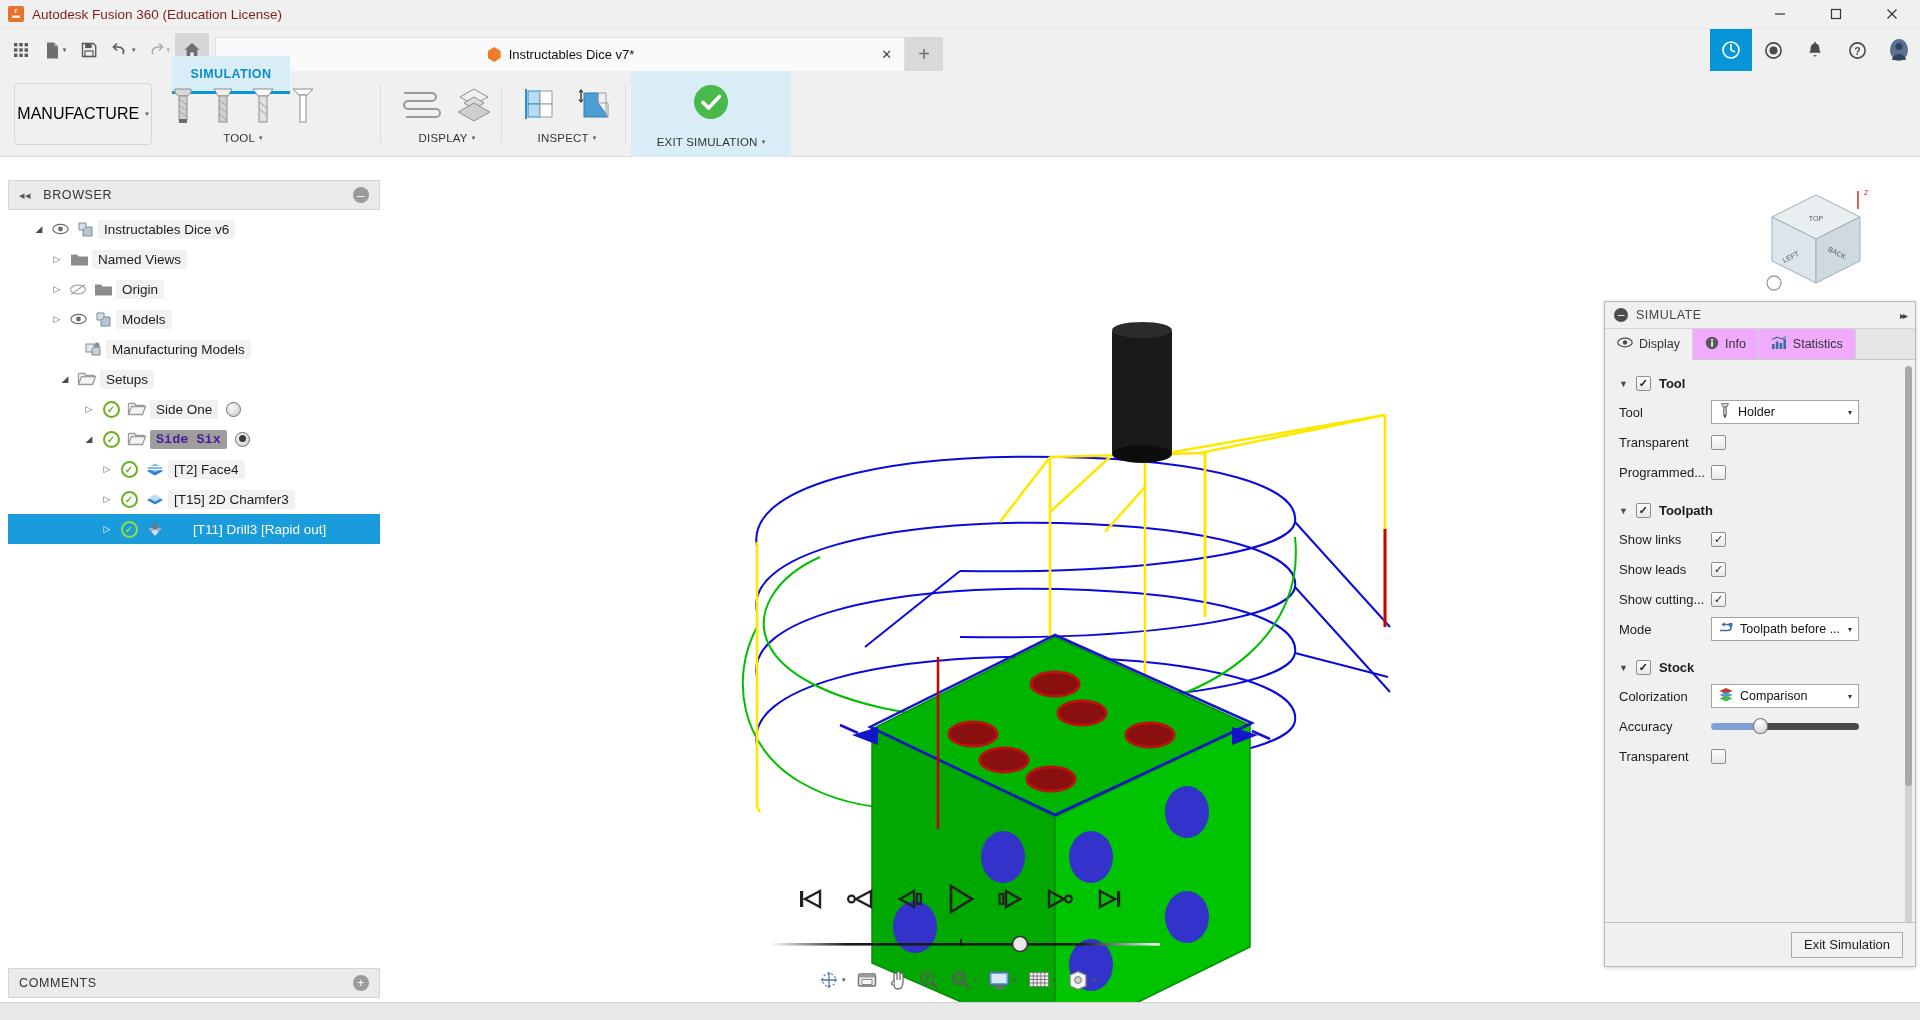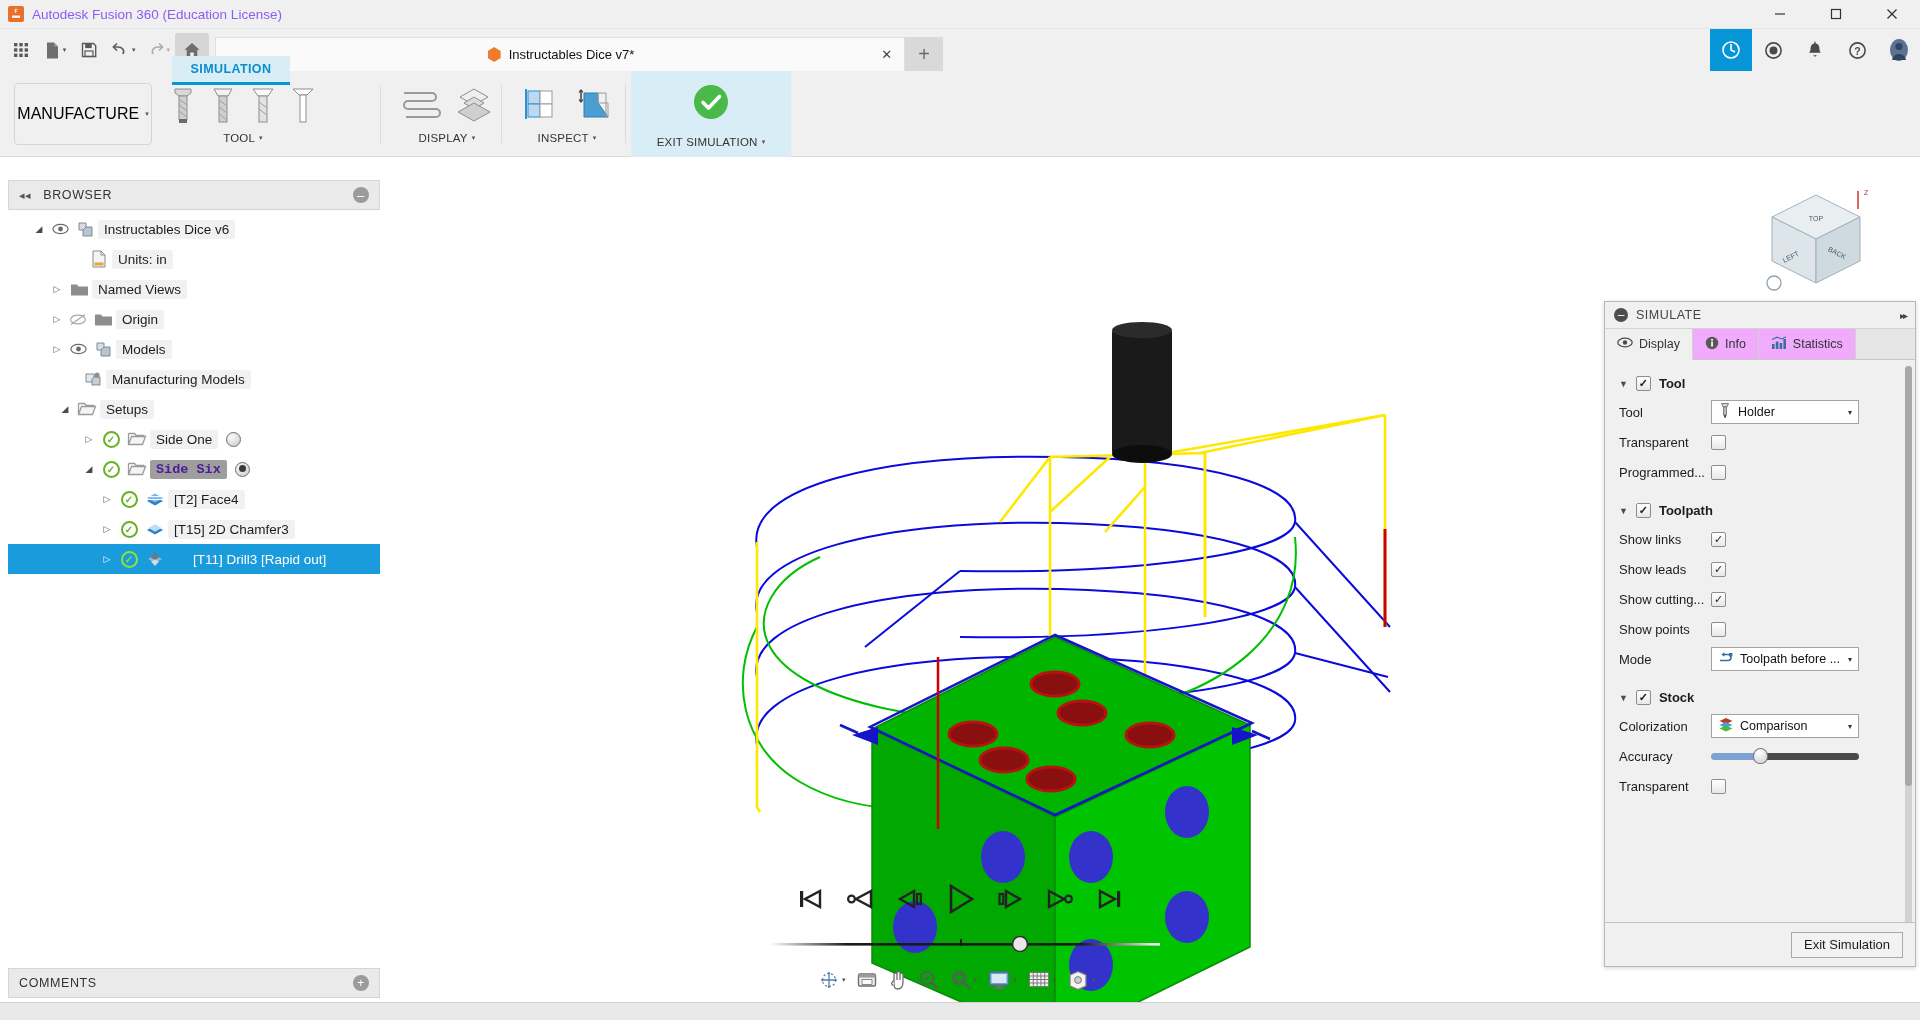--- a/index.html
+++ b/index.html
@@ -16,21 +16,21 @@
     position: absolute; top: 0; left: 0; width: 1920px; height: 29px;
     background: #f0f0f0; display: flex; align-items: center;
     border-bottom: 1px solid #e4e4e4;
   }
   .titlebar .app-icon {
     width: 16px; height: 16px; margin-left: 8px; margin-right: 8px;
     background: #e8702a; border-radius: 2px; position: relative;
     display: flex; align-items: center; justify-content: center;
     color: #fff; font-size: 9px; font-weight: bold;
   }
-  .titlebar .app-title { font-size: 13.5px; color: #8b5cf6; }
+  .titlebar .app-title { font-size: 13.5px; color: #7f1d1d; }
   .winbtns { margin-left: auto; display: flex; height: 29px; }
   .winbtn {
     width: 56px; height: 29px; display: flex; align-items: center;
     justify-content: center; color: #333; font-size: 15px;
   }
 
   
   .qatbar {
     position: absolute; top: 29px; left: 0; width: 1920px; height: 42px;
     background: #f0f0f0; display: flex; align-items: center;
@@ -72,21 +72,21 @@
   .ribbon {
     position: absolute; top: 71px; left: 0; width: 1920px; height: 86px;
     background: #f0f0f0; border-bottom: 1px solid #dcdcdc;
   }
   .wsbox {
     position: absolute; left: 14px; top: 12px; width: 138px; height: 62px;
     border: 1px solid #d5d5d5; border-radius: 4px; background: #f0f0f0;
     display: flex; align-items: center; justify-content: center; gap: 6px;
   }
   .simtab {
-    position: absolute; left: 172px; top: -15px; width: 118px; height: 29px;
+    position: absolute; left: 172px; top: -15px; width: 118px; height: 38px;
     display: flex; align-items: center; justify-content: center;
     background: #d9edf7; color: #0a8ecb; font-size: 12.5px;
     font-weight: bold; letter-spacing: .4px; border-bottom: 3px solid #0696d7;
   }
   .rgroup {
     position: absolute; top: 8px; height: 70px;
     display: flex; flex-direction: column; align-items: center;
   }
   .rrow { display: flex; align-items: flex-end; gap: 6px; height: 48px; }
   .rlabel {
@@ -629,30 +629,20 @@
       </span>
       <span class="nico">
         <svg width="17" height="17" viewBox="0 0 17 17">
             <path d="M2 2h7v7H2z" fill="#d6dde4" stroke="#7d8b98"></path>
             <path d="M9 6h6v9H6v-6z" fill="#b9c4cf" stroke="#7d8b98"></path>
           </svg>
       </span>
       <span class="tlabel">Instructables Dice v6</span>
     </div>
 
-    <div class="trow" style="padding-left:78px">
-      <span class="nico">
-        <svg width="16" height="18" viewBox="0 0 16 18">
-            <path d="M2 1h8l4 4v12H2z" fill="#f4f4f4" stroke="#8a8a8a"></path>
-            <path d="M10 1v4h4" fill="none" stroke="#8a8a8a"></path>
-            <rect x="3.5" y="12.5" width="9" height="3" fill="#e0a63c"></rect>
-          </svg>
-      </span>
-      <span class="tlabel">Units: in</span>
-    </div>
 
     <div class="trow" style="padding-left:40px">
       <span class="twist">▷</span>
       <span class="nico">
         <svg width="19" height="15" viewBox="0 0 19 15">
             <path d="M1 2.5h6l1.6 2h9.4v9H1z" fill="#8d8d8d"></path>
           </svg>
       </span>
       <span class="tlabel">Named Views</span>
     </div>
@@ -1003,24 +993,20 @@
       </div>
       <div class="prow">
         <span class="plab">Show leads</span>
         <span class="chkbox">✓</span>
       </div>
       <div class="prow">
         <span class="plab">Show cutting...</span>
         <span class="chkbox">✓</span>
       </div>
       <div class="prow">
-        <span class="plab">Show points</span>
-        <span class="chkbox"></span>
-      </div>
-      <div class="prow">
         <span class="plab">Mode</span>
         <span class="sel">
           <span>
             <svg width="16" height="13" viewBox="0 0 16 13">
                 <path d="M2 9.5h8a3 3 0 0 0 0-6H5" fill="none" stroke="#3a6ea5" stroke-width="1.6"></path>
                 <polygon points="6.5,1.2 3.4,3.5 6.5,5.8" fill="#3a6ea5"></polygon>
                 <rect x="11" y="2" width="3.4" height="3.4" fill="#3a6ea5"></rect>
               </svg>
           </span>
           <span class="seltext">Toolpath before ...</span>

